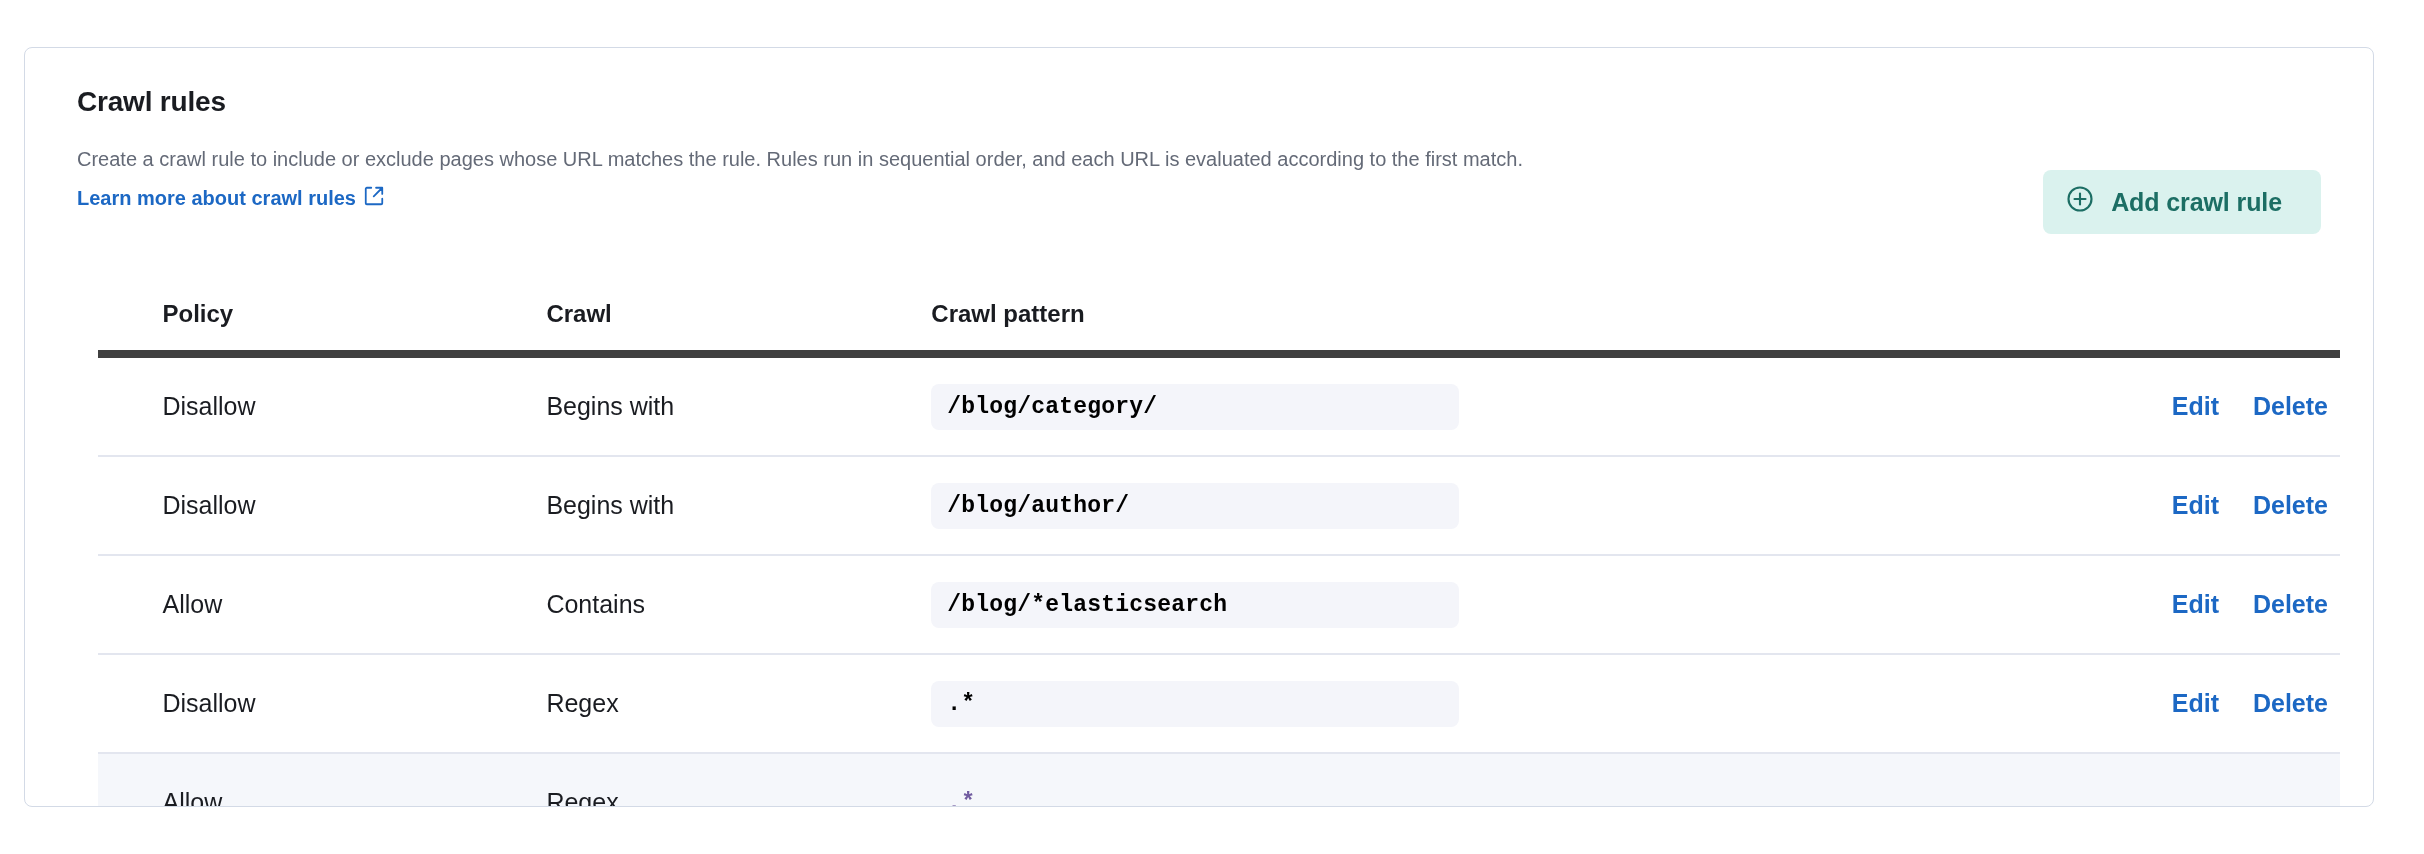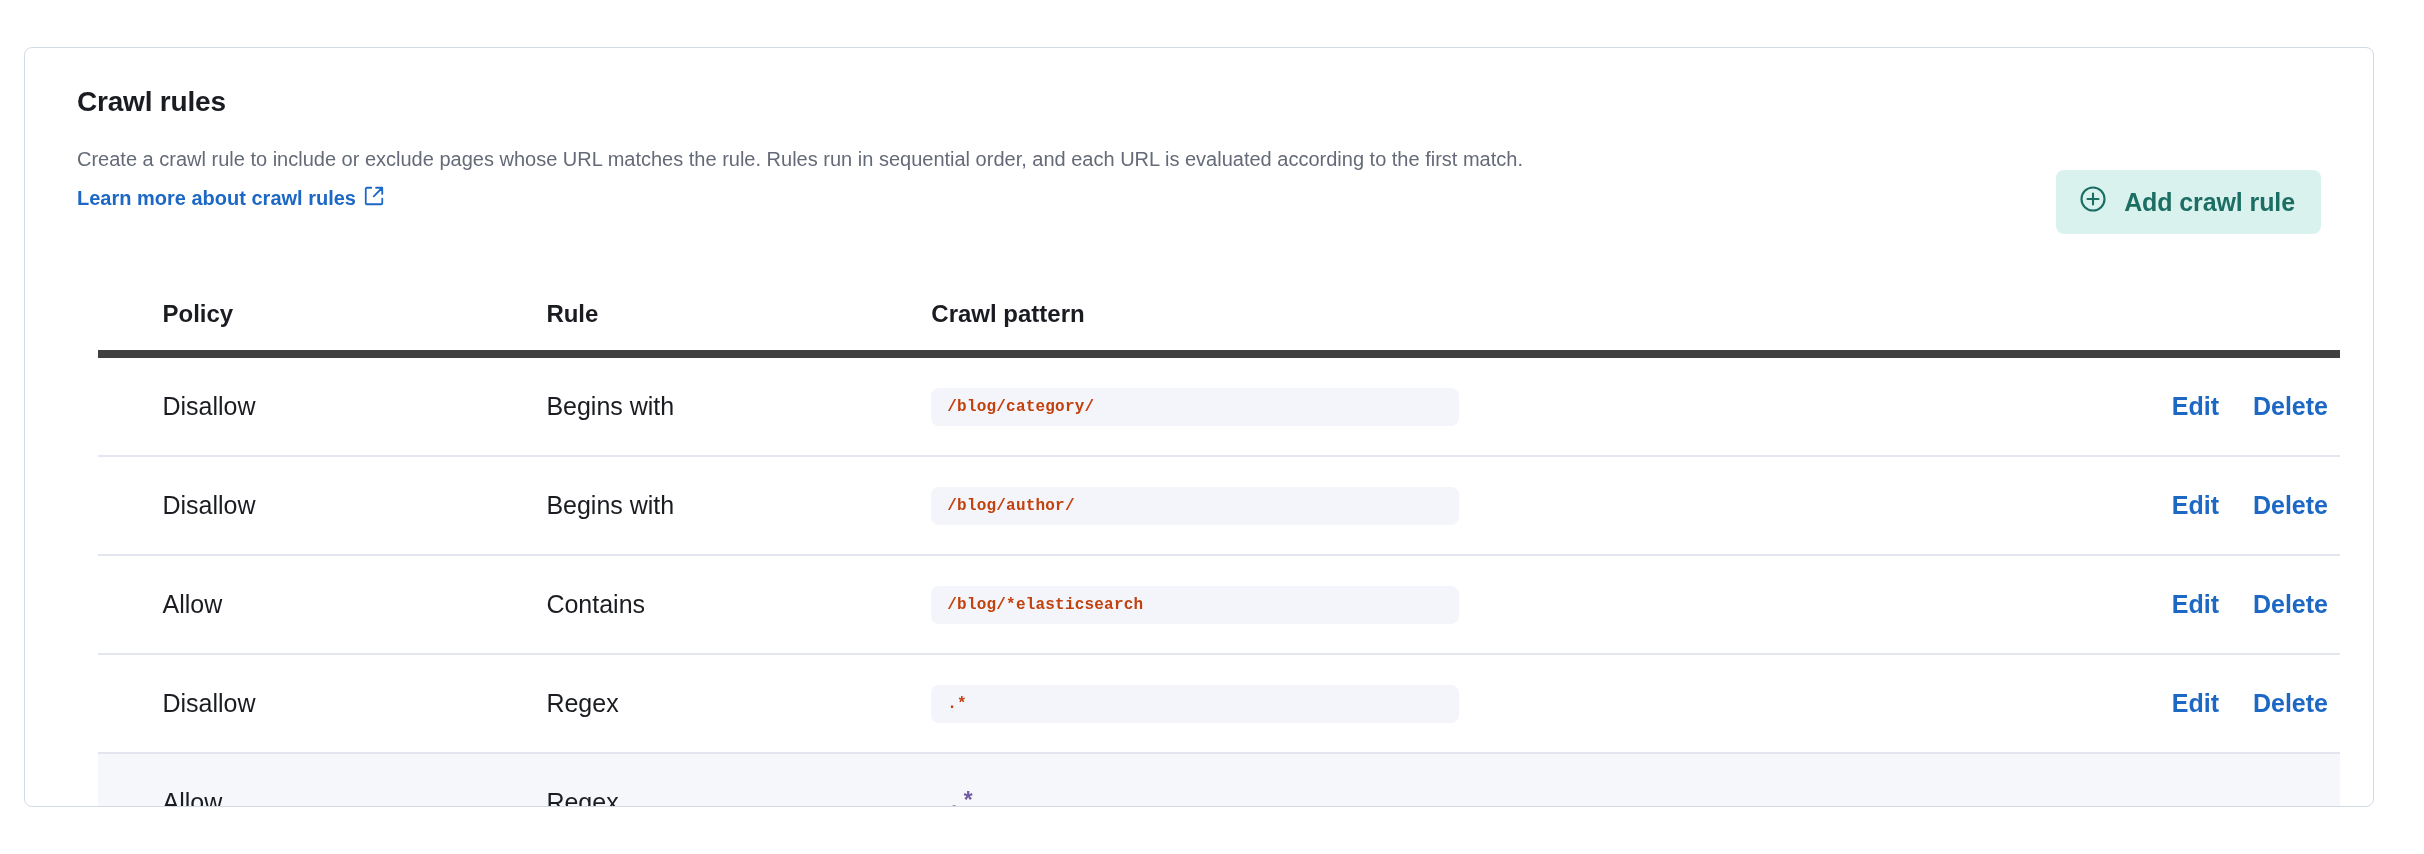--- a/index.html
+++ b/index.html
@@ -68,21 +68,21 @@
     position: absolute;
     right: 52px;
     top: 122px;
     display: flex;
     align-items: center;
     gap: 16px;
     background: #daf2ee;
     color: #1c6e64;
     border: none;
     border-radius: 8px;
-    padding: 14px 26px 14px 22px;
+    padding: 14px 39px 14px 22px;
     font-size: 25px;
     font-weight: bold;
     font-family: "Liberation Sans", sans-serif;
     cursor: pointer;
     letter-spacing: -0.1px;
   }
   .plus-icon { display: block; }
 
   
   .rules-table {
@@ -137,23 +137,23 @@
   .handle-bar + .handle-bar { margin-top: 7px; }
 
   .code-badge {
     display: inline-block;
     box-sizing: border-box;
     width: 528px;
     background: #f4f5fa;
     border-radius: 8px;
     padding: 10px 16px;
     font-family: "Liberation Mono", monospace;
-    font-size: 16px;
-    font-weight: bold;
-    color: #c2410c;
+    font-size: 23px;
+    font-weight: bold;
+    color: #000000;
     letter-spacing: 0.2px;
   }
   .code-plain {
     display: inline-block;
     box-sizing: border-box;
     width: 528px;
     background: transparent;
     padding: 10px 16px;
     font-family: "Liberation Mono", monospace;
     font-size: 23px;
@@ -206,21 +206,21 @@
         <col class="col-handle">
           <col class="col-policy">
           <col class="col-rule">
           <col class="col-path">
           <col class="col-act">
       </colgroup>
       <thead>
         <tr>
           <th></th>
           <th>Policy</th>
-          <th>Rule</th>
+          <th>Crawl</th>
           <th>Crawl pattern</th>
           <th></th>
         </tr>
       </thead>
       <tbody id="rules-body">
           <tr>
             <td>
               <span class="handle-icon"><span class="handle-bar"></span><span class="handle-bar"></span></span>
             </td>
             <td>Disallow</td>

